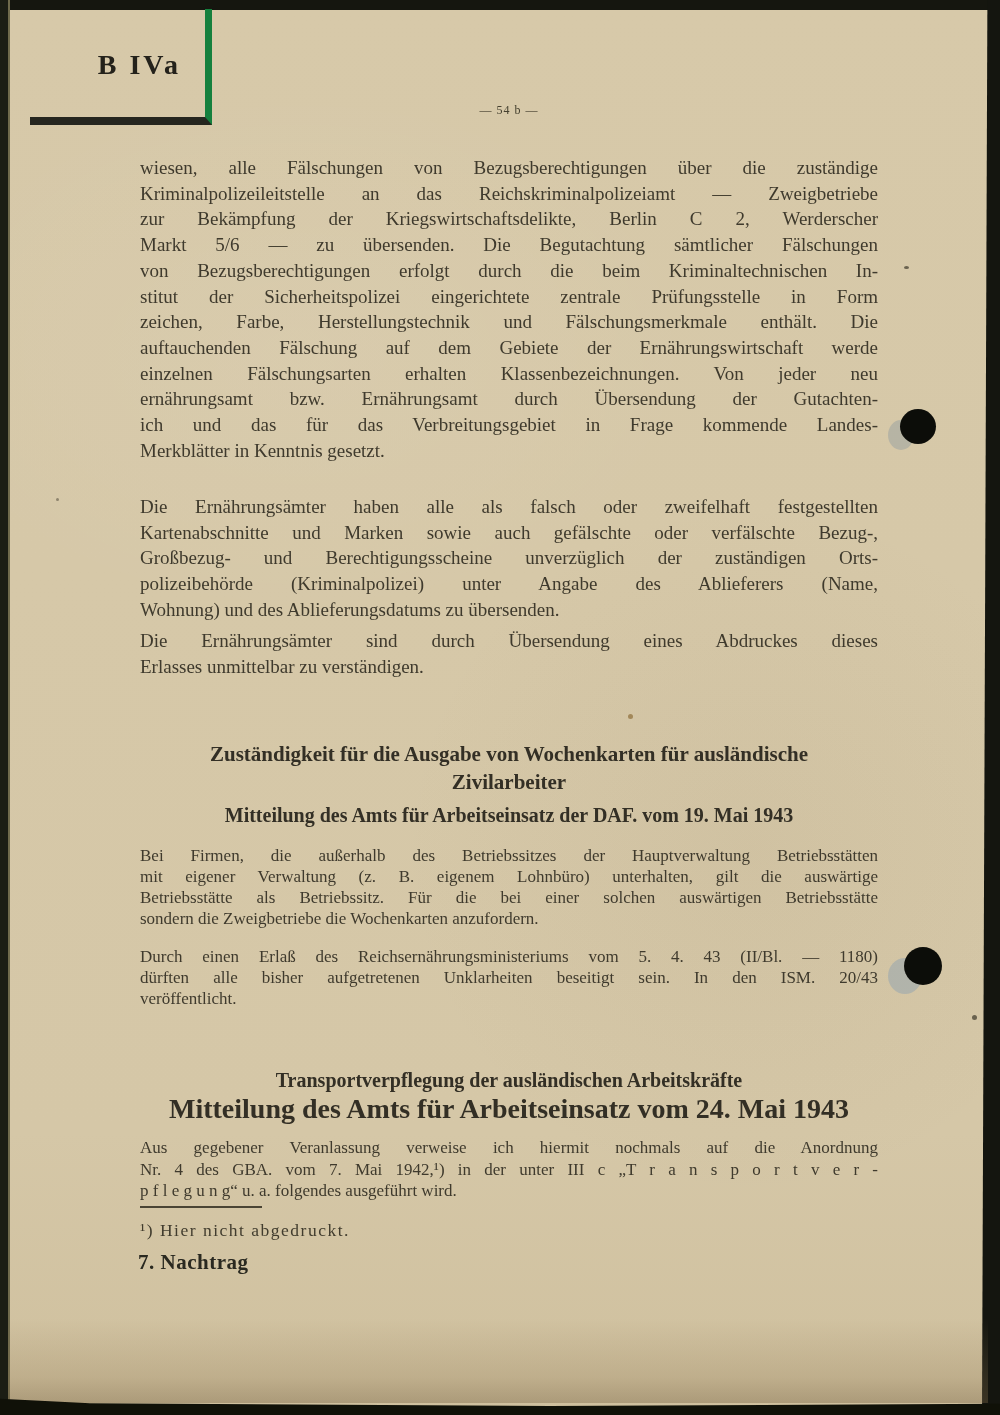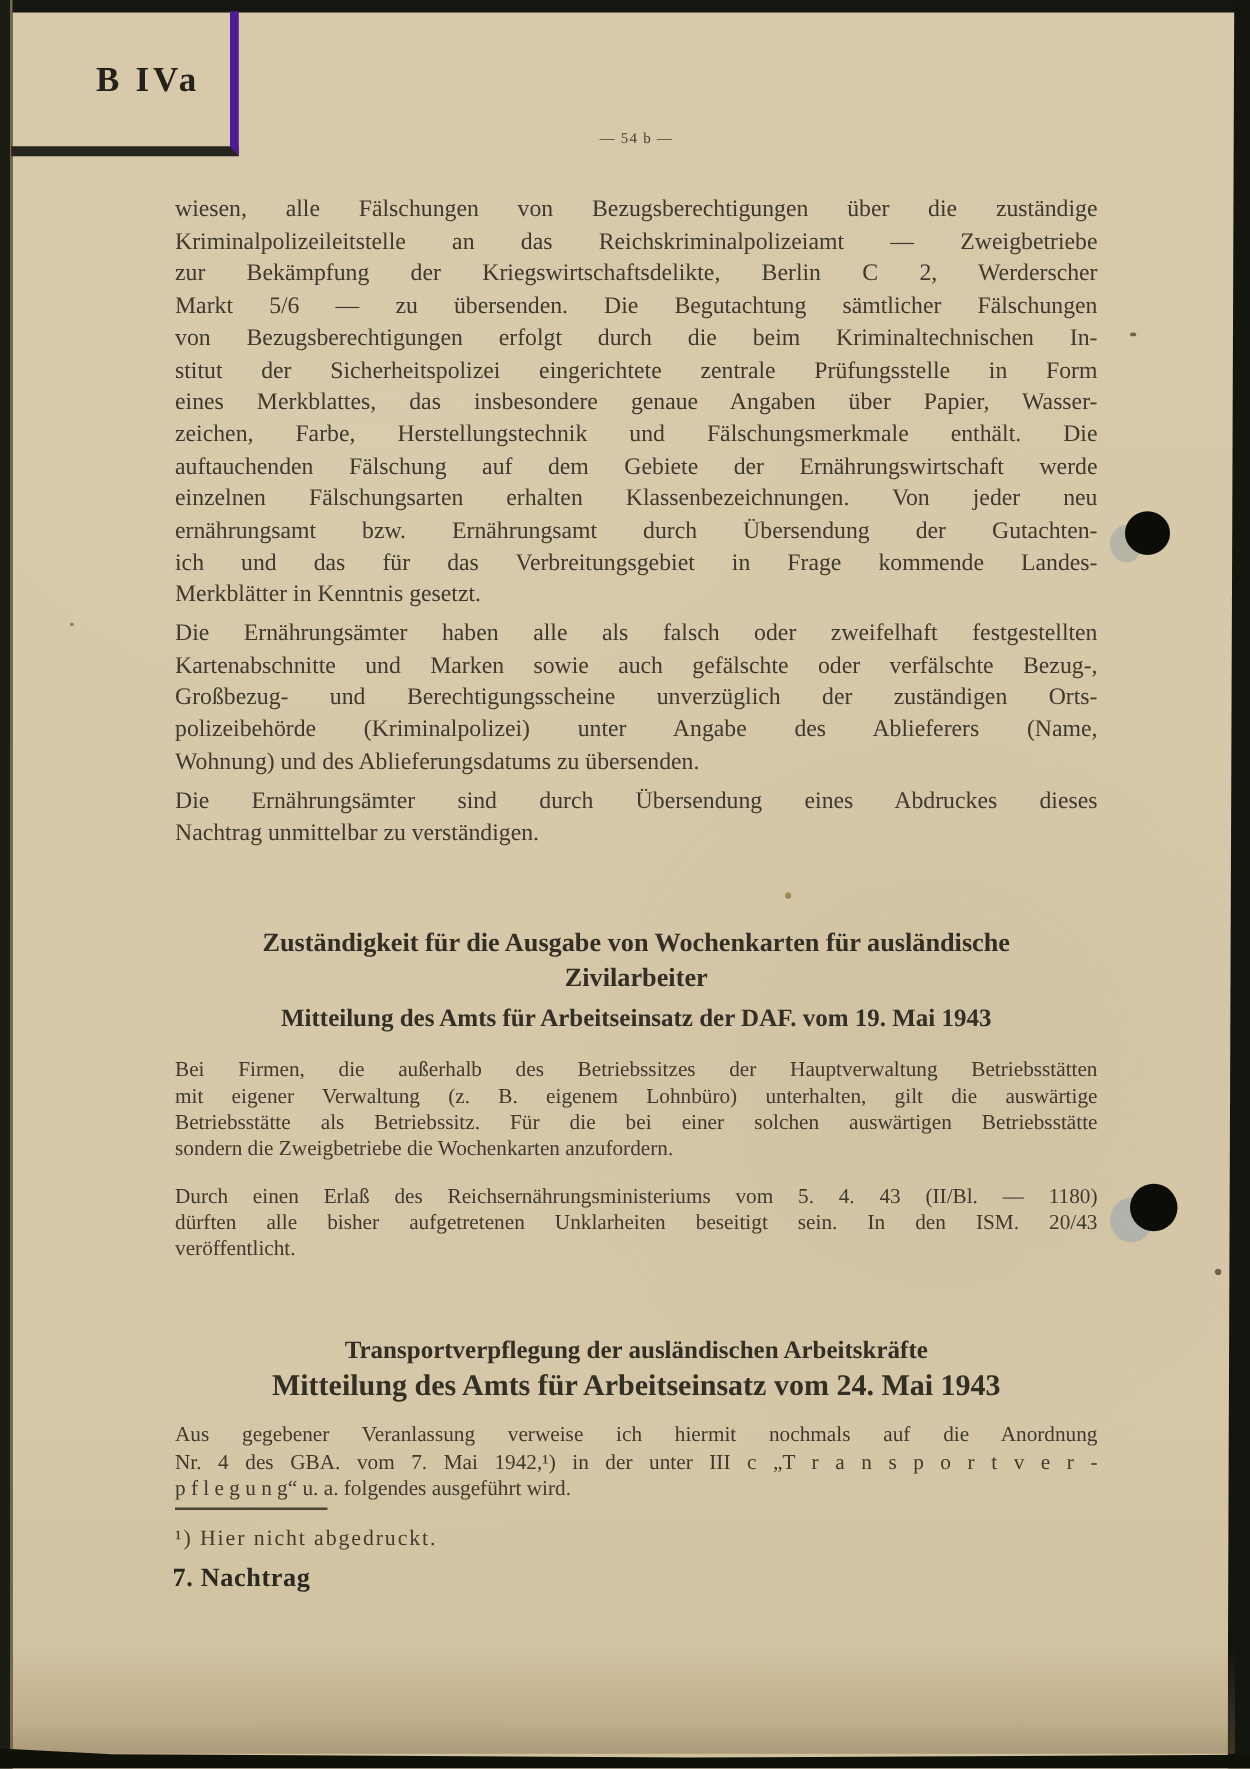--- a/index.html
+++ b/index.html
@@ -15,43 +15,43 @@
   
   .edge-top{position:absolute;top:0;left:0;width:1000px;height:10px;background:#15160f;}
   .edge-left{position:absolute;top:0;left:0;width:8px;height:1415px;background:#1b1d14;border-right:2px solid #6f6a4c;}
   .edge-right{position:absolute;top:0;right:0;width:18px;height:1415px;background:#14150f;
     clip-path:polygon(30% 0,100% 0,100% 100%,0 100%);}
   .edge-bottom{position:absolute;bottom:0;left:0;width:1000px;height:18px;background:#101108;
     clip-path:polygon(0 10%,9% 35%,55% 50%,100% 38%,100% 100%,0 100%);}
   .bottom-shade{position:absolute;left:8px;right:12px;bottom:12px;height:85px;
     background:linear-gradient(to bottom, rgba(140,118,82,0) 0%, rgba(140,118,82,0.25) 70%, rgba(118,98,66,0.4) 100%);}
   
-  .corner-box{position:absolute;left:9px;top:9px;width:175px;height:108px;
-    border-right:7px solid #4c1d95;border-bottom:8px solid #26261f;}
+  .corner-box{position:absolute;left:30px;top:9px;width:175px;height:108px;
+    border-right:7px solid #15803d;border-bottom:8px solid #26261f;}
   .corner-label{position:absolute;right:24px;top:40px;font-weight:bold;font-size:28px;
     letter-spacing:3px;color:#24221b;}
   
   .page-num{position:absolute;top:103px;left:140px;width:738px;text-align:center;
     font-size:12px;color:#45402f;letter-spacing:1px;}
   
   .block{position:absolute;left:140px;width:738px;}
   .line{text-align:justify;text-align-last:justify;}
   .line.last{text-align-last:left;}
   .sec1{font-size:19px;line-height:25.7px;}
   .sec2{font-size:17px;line-height:21px;}
   .p1{top:155px;} .p2{top:494px;} .p3{top:628px;}
   .h1{top:740px;} .s1{top:802px;}
   .p4{top:845px;} .p5{top:946px;}
   .h2{top:1068px;} .s2{top:1097px;}
   .p6{top:1137px;line-height:21.5px;}
   .heading{font-weight:bold;color:#332f25;}
   .h1{font-size:21px;line-height:28px;}
   .s1{font-size:20px;line-height:26px;}
   .h2{font-size:20px;line-height:24px;}
-  .s2{font-size:24px;line-height:24px;}
+  .s2{font-size:28px;line-height:24px;}
   .heading .line, .heading.single{text-align:center;text-align-last:center;}
   .heading .line.last{text-align-last:center;}
   
   .footnote-rule{position:absolute;left:140px;top:1206px;width:122px;height:2px;background:#4a4434;}
   .footnote{position:absolute;left:140px;top:1220px;width:600px;font-size:17.5px;
     letter-spacing:1.5px;color:#413c2e;}
   .footer-label{position:absolute;left:138px;top:1250px;font-family:Liberation Serif, serif;
     font-weight:bold;font-size:21px;color:#2a2920;letter-spacing:0.5px;}
   
   .hole{position:absolute;border-radius:50%;background:#0c0d09;}
@@ -82,38 +82,37 @@
 
 <div class="page-num">— 54 b —</div>
 
 <div class="block sec1 p1">
     <div class="line">wiesen, alle Fälschungen von Bezugsberechtigungen über die zuständige</div>
     <div class="line">Kriminalpolizeileitstelle an das Reichskriminalpolizeiamt — Zweigbetriebe</div>
     <div class="line">zur Bekämpfung der Kriegswirtschaftsdelikte, Berlin C 2, Werderscher</div>
     <div class="line">Markt 5/6 — zu übersenden. Die Begutachtung sämtlicher Fälschungen</div>
     <div class="line">von Bezugsberechtigungen erfolgt durch die beim Kriminaltechnischen In-</div>
     <div class="line">stitut der Sicherheitspolizei eingerichtete zentrale Prüfungsstelle in Form</div>
-    <div class="line">eines Merkblattes, das insbesondere genaue Angaben über Papier, Wasser-</div>
     <div class="line">zeichen, Farbe, Herstellungstechnik und Fälschungsmerkmale enthält. Die</div>
     <div class="line">auftauchenden Fälschung auf dem Gebiete der Ernährungswirtschaft werde</div>
     <div class="line">einzelnen Fälschungsarten erhalten Klassenbezeichnungen. Von jeder neu</div>
     <div class="line">ernährungsamt bzw. Ernährungsamt durch Übersendung der Gutachten-</div>
     <div class="line">ich und das für das Verbreitungsgebiet in Frage kommende Landes-</div>
     <div class="line last">Merkblätter in Kenntnis gesetzt.</div>
   </div>
 <div class="block sec1 p2">
     <div class="line">Die Ernährungsämter haben alle als falsch oder zweifelhaft festgestellten</div>
     <div class="line">Kartenabschnitte und Marken sowie auch gefälschte oder verfälschte Bezug-,</div>
     <div class="line">Großbezug- und Berechtigungsscheine unverzüglich der zuständigen Orts-</div>
     <div class="line">polizeibehörde (Kriminalpolizei) unter Angabe des Ablieferers (Name,</div>
     <div class="line last">Wohnung) und des Ablieferungsdatums zu übersenden.</div>
   </div>
 <div class="block sec1 p3">
     <div class="line">Die Ernährungsämter sind durch Übersendung eines Abdruckes dieses</div>
-    <div class="line last">Nachtrag unmittelbar zu verständigen.</div>
+    <div class="line last">Erlasses unmittelbar zu verständigen.</div>
   </div>
 
 <div class="block heading h1">
     <div class="line">Zuständigkeit für die Ausgabe von Wochenkarten für ausländische</div>
     <div class="line last">Zivilarbeiter</div>
   </div>
 <div class="block heading s1 single">Mitteilung des Amts für Arbeitseinsatz der DAF. vom 19. Mai 1943</div>
 <div class="block sec2 p4">
     <div class="line">Bei Firmen, die außerhalb des Betriebssitzes der Hauptverwaltung Betriebsstätten</div>
     <div class="line">mit eigener Verwaltung (z. B. eigenem Lohnbüro) unterhalten, gilt die auswärtige</div>

